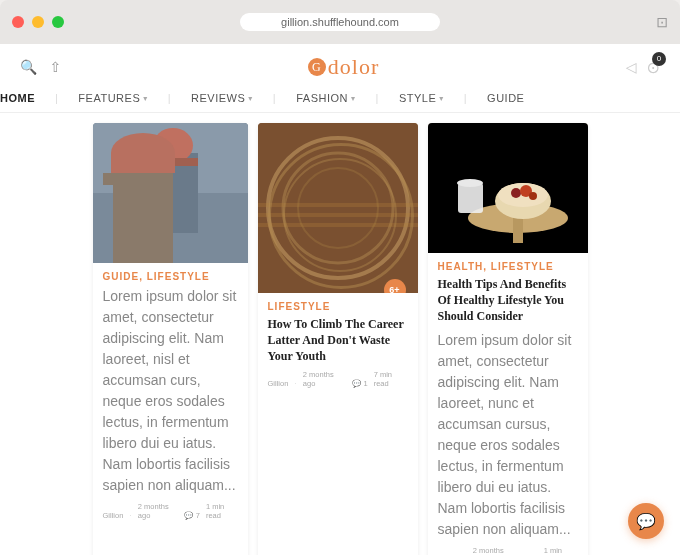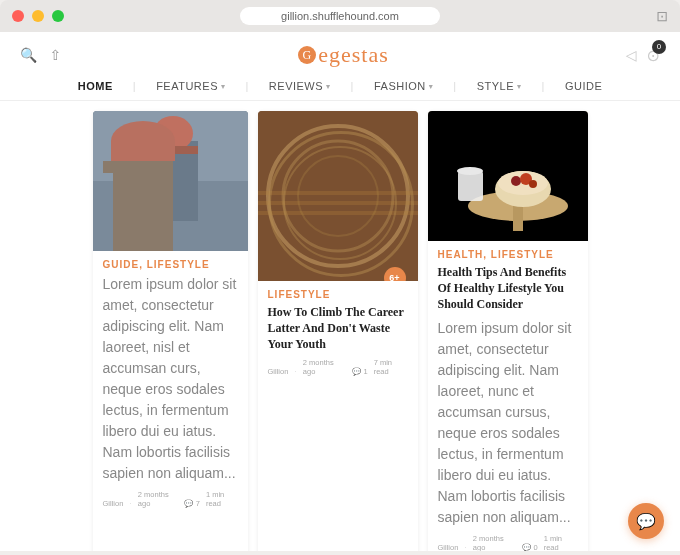--- a/index.html
+++ b/index.html
@@ -8,21 +8,21 @@
       height: 555px;
       background: #f0eeec;
       font-family: Georgia, 'Times New Roman', serif;
       overflow: hidden;
       position: relative;
     }
 
     
     .window-chrome {
       background: #e8e6e4;
-      height: 32px;
+      height: 44px;
       border-radius: 8px 8px 0 0;
       display: flex;
       align-items: center;
       padding: 0 12px;
       position: relative;
     }
     .window-buttons {
       display: flex;
       gap: 8px;
     }
@@ -123,21 +123,21 @@
       font-size: 8px;
       font-family: sans-serif;
       display: flex;
       align-items: center;
       justify-content: center;
     }
 
     
     .nav-bar {
       display: flex;
-      justify-content: center;
+      justify-content: flex-start;
       gap: 20px;
       padding: 6px 0 8px;
       border-bottom: 1px solid #eee;
       font-family: -apple-system, Arial, sans-serif;
       font-size: 11px;
       color: #555;
       letter-spacing: 0.5px;
     }
     .nav-item {
       cursor: pointer;
@@ -380,21 +380,21 @@
 
 <div class="content-area">
 
   <div class="top-bar">
     <div class="top-left-icons">
       <span class="icon-circle">🔍</span>
       <span class="icon-circle">⇧</span>
     </div>
     <div class="logo">
       <span class="logo-g">G</span>
-      <span>egestas</span>
+      <span>dolor</span>
     </div>
     <div class="top-right-icons">
       <span class="arrow-icon">◁</span>
       <span class="cart-icon">
         ⊙
         <span class="cart-badge">0</span>
       </span>
     </div>
   </div>
 

